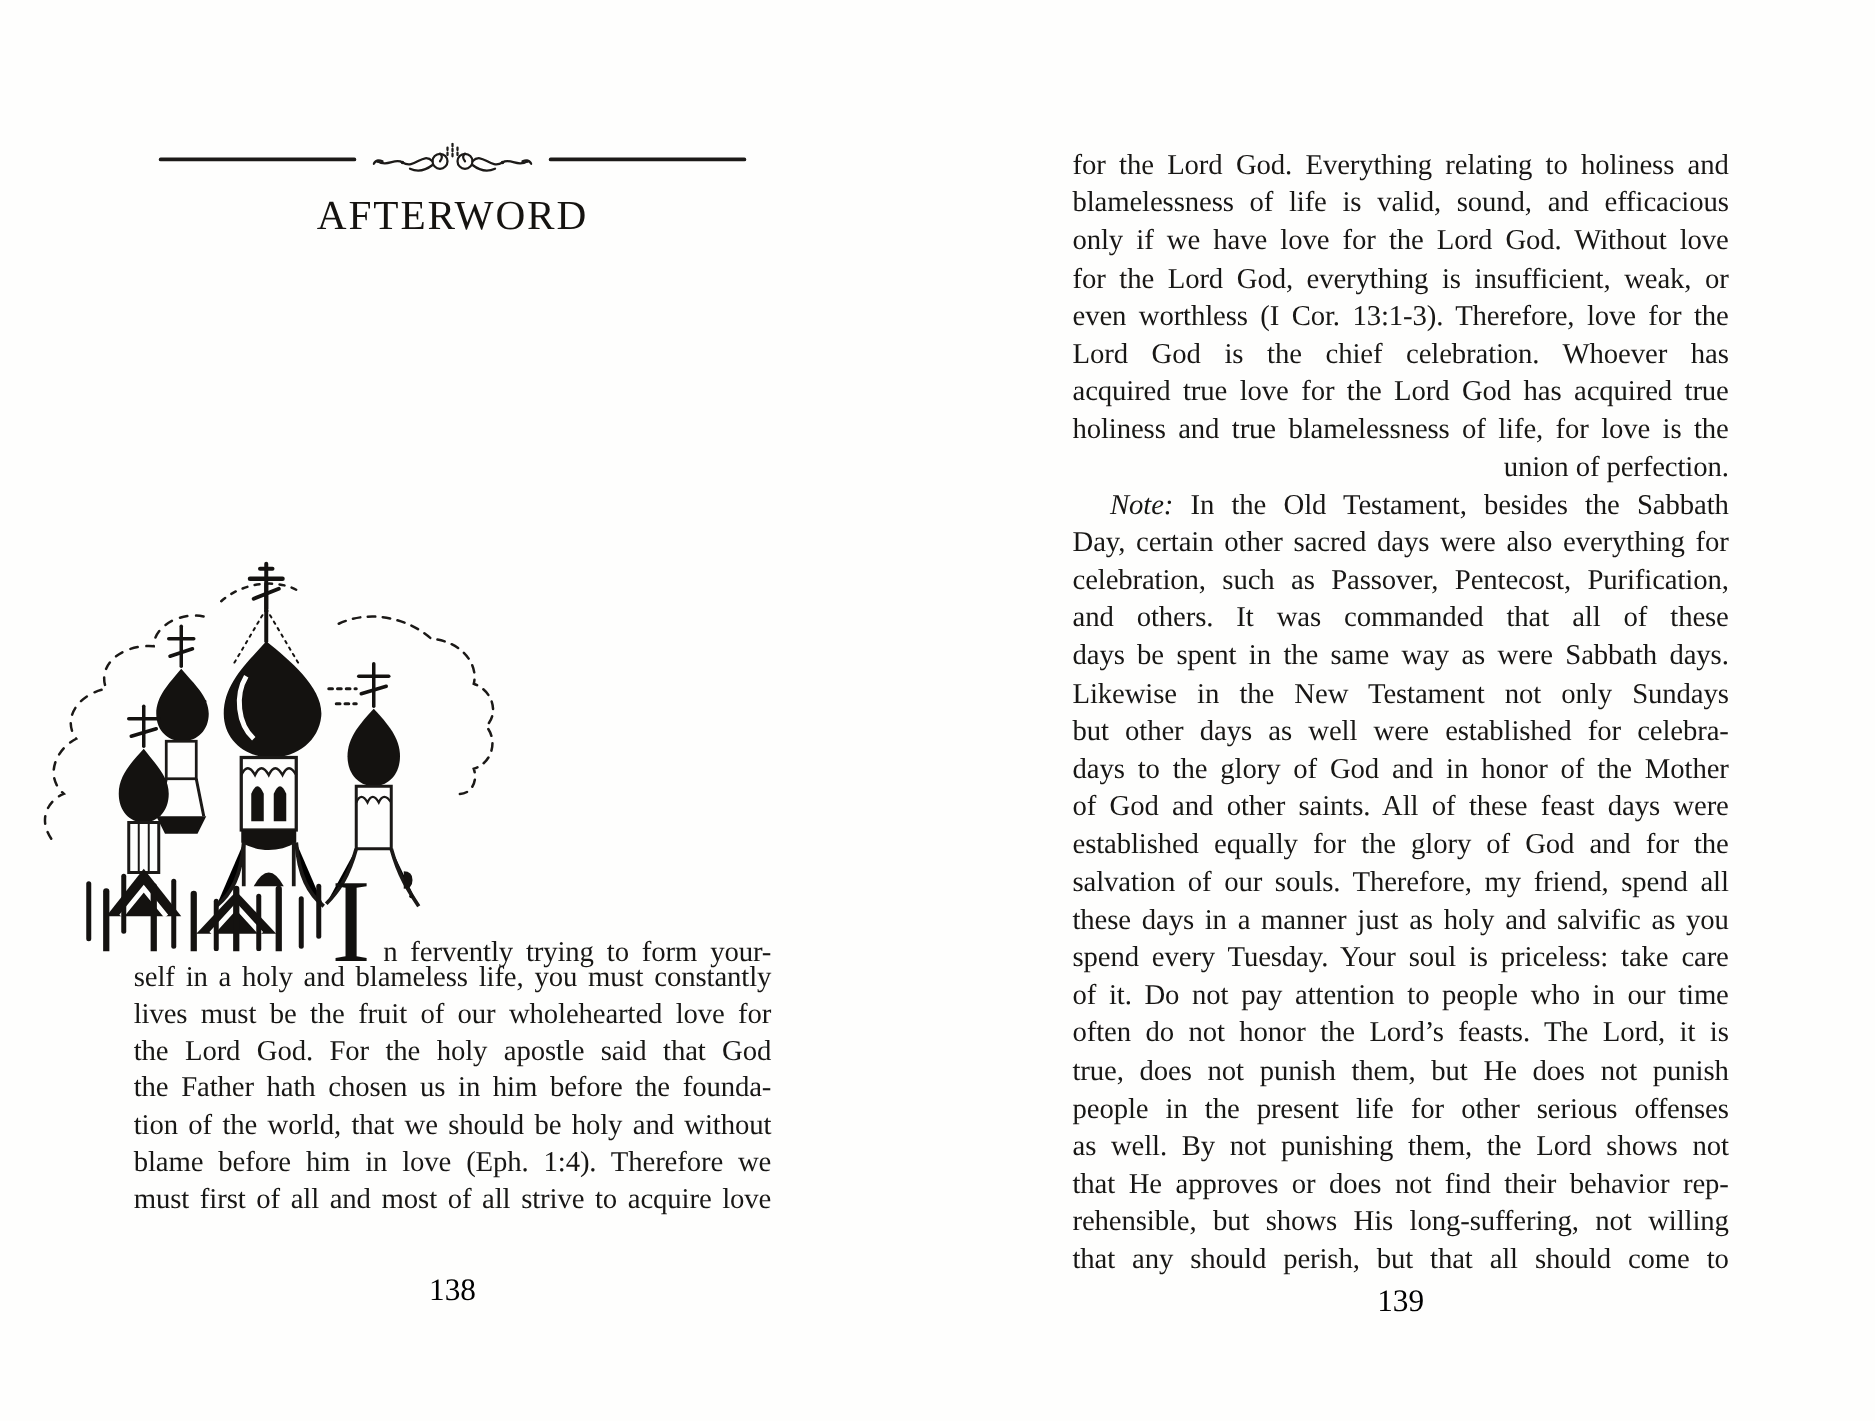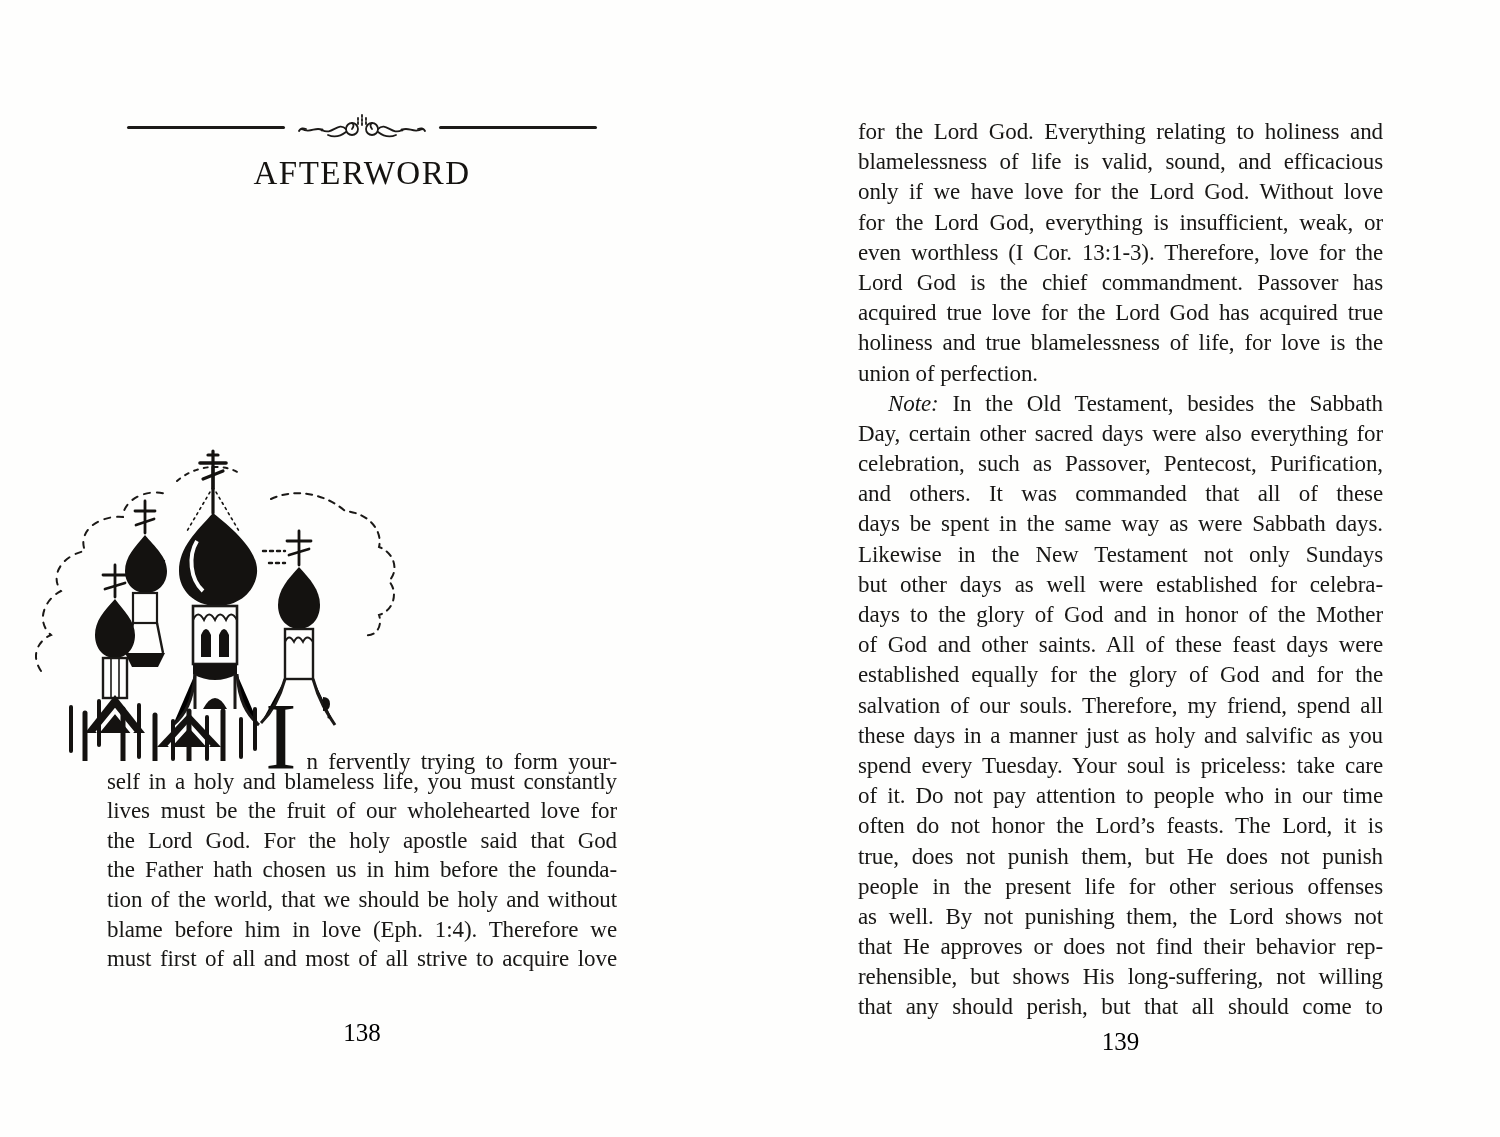--- a/index.html
+++ b/index.html
@@ -29,21 +29,21 @@
   .church{position:absolute;top:423px;left:-80px;}
 
   .body-text{position:absolute;left:0;width:100%;}
   .left-text{top:721px;}
   .right-text{top:101px;}
 
   .line{
     height:29.6px;line-height:29.6px;font-size:23px;
     letter-spacing:-0.1px;white-space:normal;
   }
-  .page-right .line{height:30.2px;line-height:30.2px;}
+  .page-right .line{height:30.2px;line-height:30.2px;text-align:right;}
   .jl{text-align:justify;text-align-last:justify;}
   .first-line{margin-left:158px;}
   .dropcap{
     font-size:95px;line-height:0;margin-right:10px;color:#11100e;
   }
   .indent{text-indent:30px;}
   .note-label{font-style:italic;}
 
   .pagenum{
     position:absolute;left:0;width:100%;text-align:center;
@@ -199,21 +199,21 @@
 
   <section class="page page-right">
 
     <div class="body-text right-text">
       <div>
           <div class="line jl">for the Lord God. Everything relating to holiness and</div>
           <div class="line jl">blamelessness of life is valid, sound, and efficacious</div>
           <div class="line jl">only if we have love for the Lord God. Without love</div>
           <div class="line jl">for the Lord God, everything is insufficient, weak, or</div>
           <div class="line jl">even worthless (I Cor. 13:1-3). Therefore, love for the</div>
-          <div class="line jl">Lord God is the chief commandment. Passover has</div>
+          <div class="line jl">Lord God is the chief celebration. Whoever has</div>
           <div class="line jl">acquired true love for the Lord God has acquired true</div>
           <div class="line jl">holiness and true blamelessness of life, for love is the</div>
         </div>
       <div class="line">union of perfection.</div>
       <div class="line jl indent"><span class="note-label">Note:</span> <span>In the Old Testament, besides the Sabbath</span></div>
       <div>
           <div class="line jl">Day, certain other sacred days were also everything for</div>
           <div class="line jl">celebration, such as Passover, Pentecost, Purification,</div>
           <div class="line jl">and others. It was commanded that all of these</div>
           <div class="line jl">days be spent in the same way as were Sabbath days.</div>

